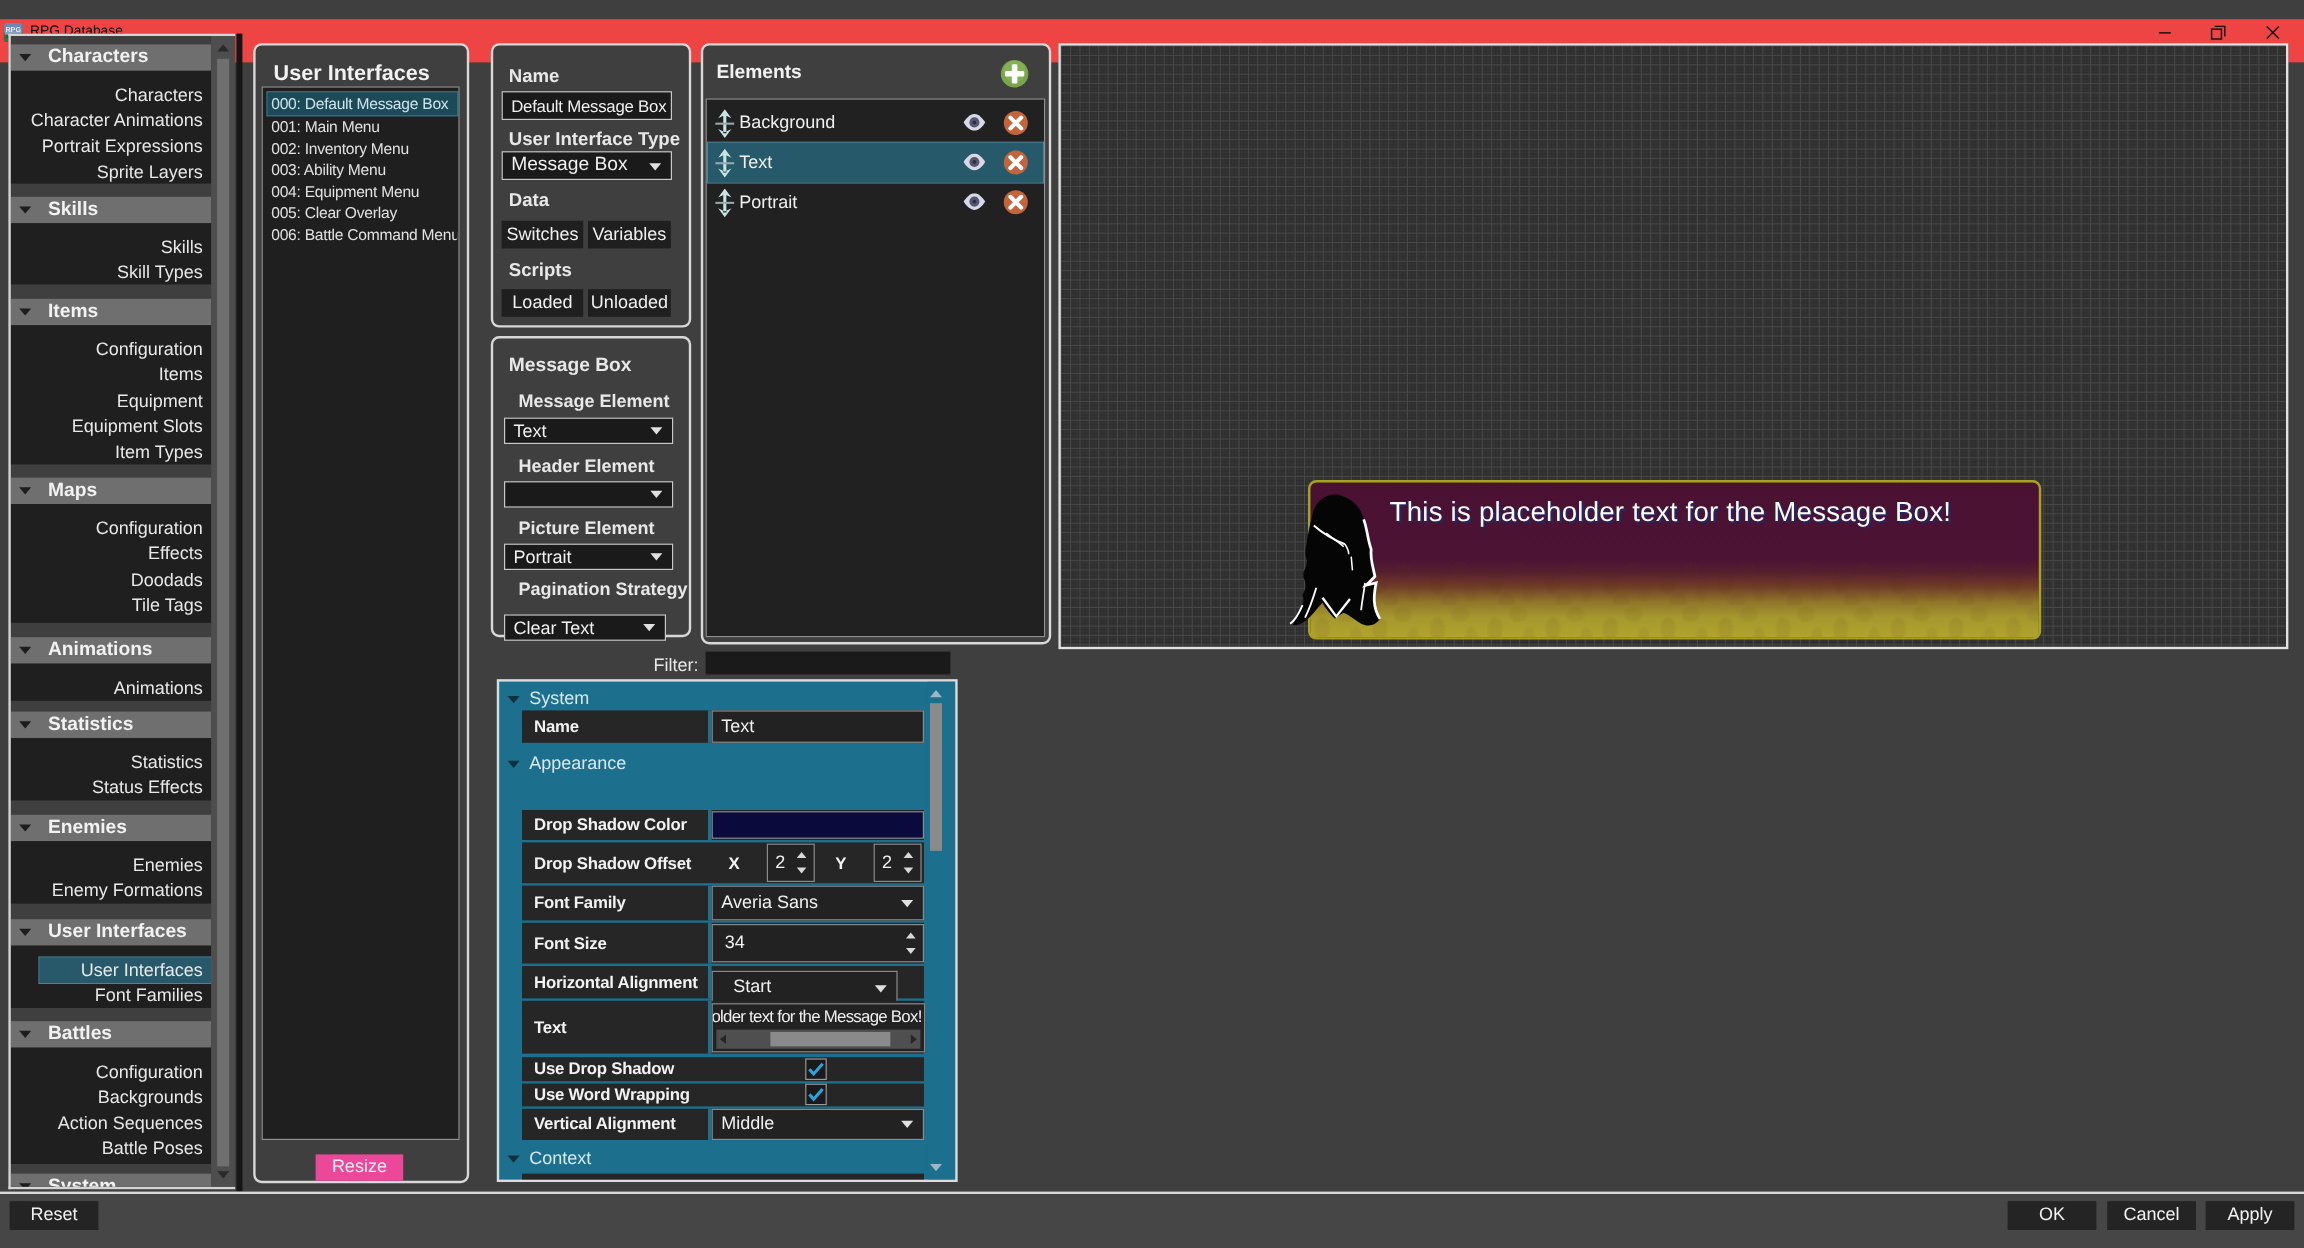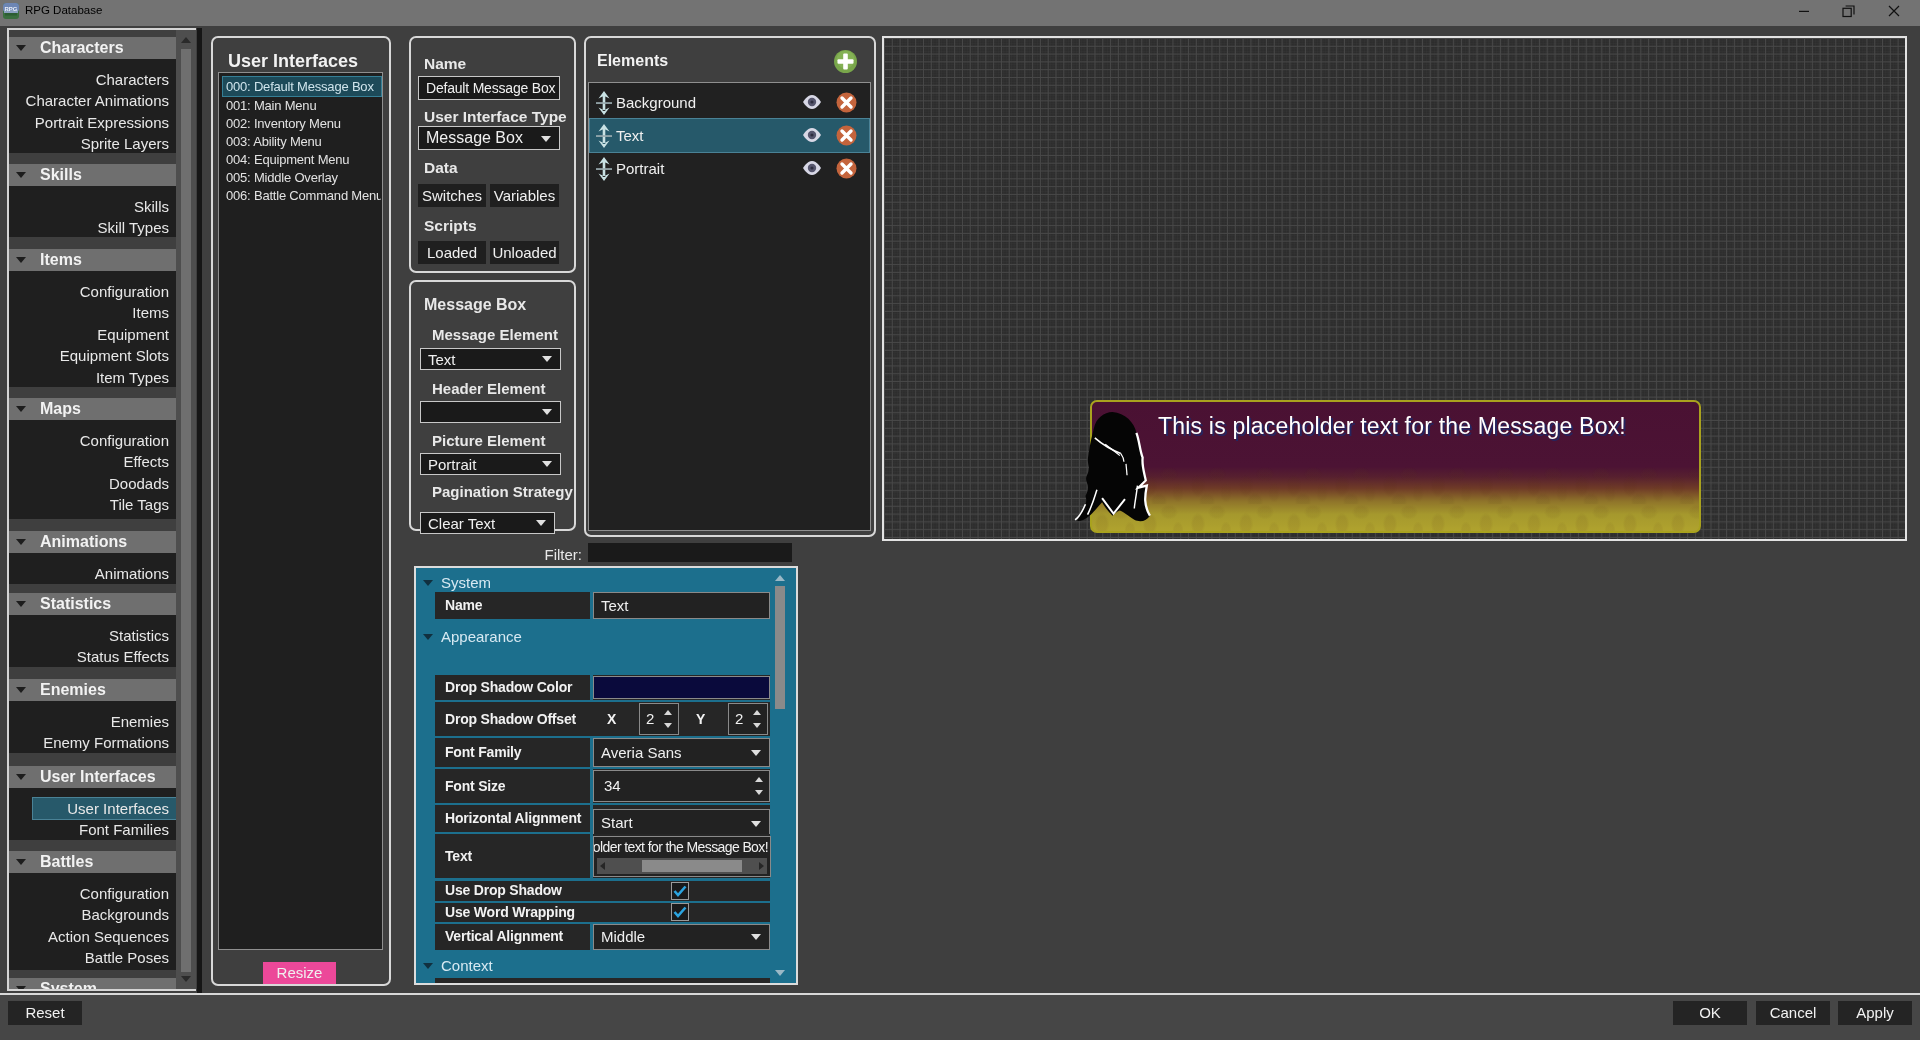--- a/index.html
+++ b/index.html
@@ -1,20 +1,20 @@
 <!DOCTYPE html>
 <html><head>
 <meta charset="utf-8">
 <style>
 * { margin:0; padding:0; box-sizing:border-box; }
 html,body { width:1920px; height:1040px; overflow:hidden; background:#3f3f3f;
   font-family:"Liberation Sans", sans-serif; }
 .abs { position:absolute; }
 
-#titlebar { left:0; top:0; width:1920px; height:26px; background:#737373; }
+#titlebar { left:0; top:16px; width:1920px; height:36px; background:#ef4444; }
 #titletext { left:25px; top:4px; font-size:11.5px; color:#000; }
 
 #botbar { left:0; top:993px; width:1920px; height:47px; background:#464646; border-top:2px solid #d8d8d8; }
 
 #accordion { left:7px; top:28px; width:189px; height:963px; border:2px solid #d4d4d4; border-right:none; background:#3f3f3f; overflow:hidden; }
 .acc-h { position:absolute; left:0px; width:167px; height:22px; background:#6f6f6f; color:#f2f2f2;
   font-weight:bold; font-size:16px; line-height:22px; }
 .acc-h span.t { position:absolute; left:31px; top:0; }
 .tri { position:absolute; left:7px; top:8px; width:0; height:0;
   border-left:5px solid transparent; border-right:5px solid transparent; border-top:6px solid #1d1d1d; }
@@ -214,21 +214,21 @@
 <div class="abs" id="split"></div>
 
 <div class="panel" style="left:211px;top:36px;width:180px;height:950px">
   <div class="ptitle" style="left:15px;top:13px;font-size:18px">User Interfaces</div>
   <div class="listbox" style="left:5px;top:34px;width:165px;height:878px">
     <div class="uitem sel" style="top:4px">000: Default Message Box</div>
     <div class="uitem" style="top:23px">001: Main Menu</div>
     <div class="uitem" style="top:41px">002: Inventory Menu</div>
     <div class="uitem" style="top:59px">003: Ability Menu</div>
     <div class="uitem" style="top:77px">004: Equipment Menu</div>
-    <div class="uitem" style="top:95px">005: Middle Overlay</div>
+    <div class="uitem" style="top:95px">005: Clear Overlay</div>
     <div class="uitem" style="top:113px">006: Battle Command Menu</div>
   </div>
   <div class="dbtn" style="left:50px;top:924px;width:73px;height:22px;line-height:22px;background:#ec4899">Resize</div>
 </div>
 
 <div class="panel" style="left:409px;top:36px;width:167px;height:237px">
   <div class="blbl" style="left:13px;top:17px">Name</div>
   <div class="inp" style="left:7px;top:38px;width:142px;height:24px">Default Message Box</div>
   <div class="blbl" style="left:13px;top:70px">User Interface Type</div>
   <div class="combo" style="left:7px;top:88px;width:142px;height:24px">Message Box<span class="ar"></span></div>
@@ -369,21 +369,21 @@
   </div>
   <div class="prow" style="top:201px;height:34px">
     <div class="vsep"></div>
       <div class="plbl" style="top:9px">Font Size</div>
     <div class="pedit spin" style="left:158px;top:1px;width:177px;height:32px;line-height:30px;padding-left:10px">34
       <span class="up" style="top:6px"></span><span class="dn" style="bottom:6px"></span></div>
   </div>
   <div class="prow" style="top:237px;height:27px">
     <div class="vsep"></div>
       <div class="plbl" style="top:5px">Horizontal Alignment</div>
-    <div class="pedit" style="left:158px;top:4px;width:177px;height:27px;line-height:25px;padding-left:7px">Start
+    <div class="pedit" style="left:158px;top:4px;width:155px;height:27px;line-height:25px;padding-left:17px">Start
       <span class="car"></span></div>
   </div>
   <div class="prow" style="top:266px;height:44px">
     <div class="vsep"></div>
       <div class="plbl" style="top:14px">Text</div>
     <div class="pedit" style="left:158px;top:2px;width:178px;height:41px;overflow:hidden">
       <div style="position:absolute;right:2px;top:0px;height:21px;line-height:21px;font-size:14px;letter-spacing:-0.6px;white-space:nowrap">older text for the Message Box!</div>
       <div style="position:absolute;left:3px;top:21px;width:170px;height:16px;background:#4f4f4f">
         <div style="position:absolute;left:45px;top:2px;width:100px;height:12px;background:#8a8a8a"></div>
         <div style="position:absolute;left:3px;top:4px;width:0;height:0;border-top:4px solid transparent;border-bottom:4px solid transparent;border-right:5px solid #262626"></div>

